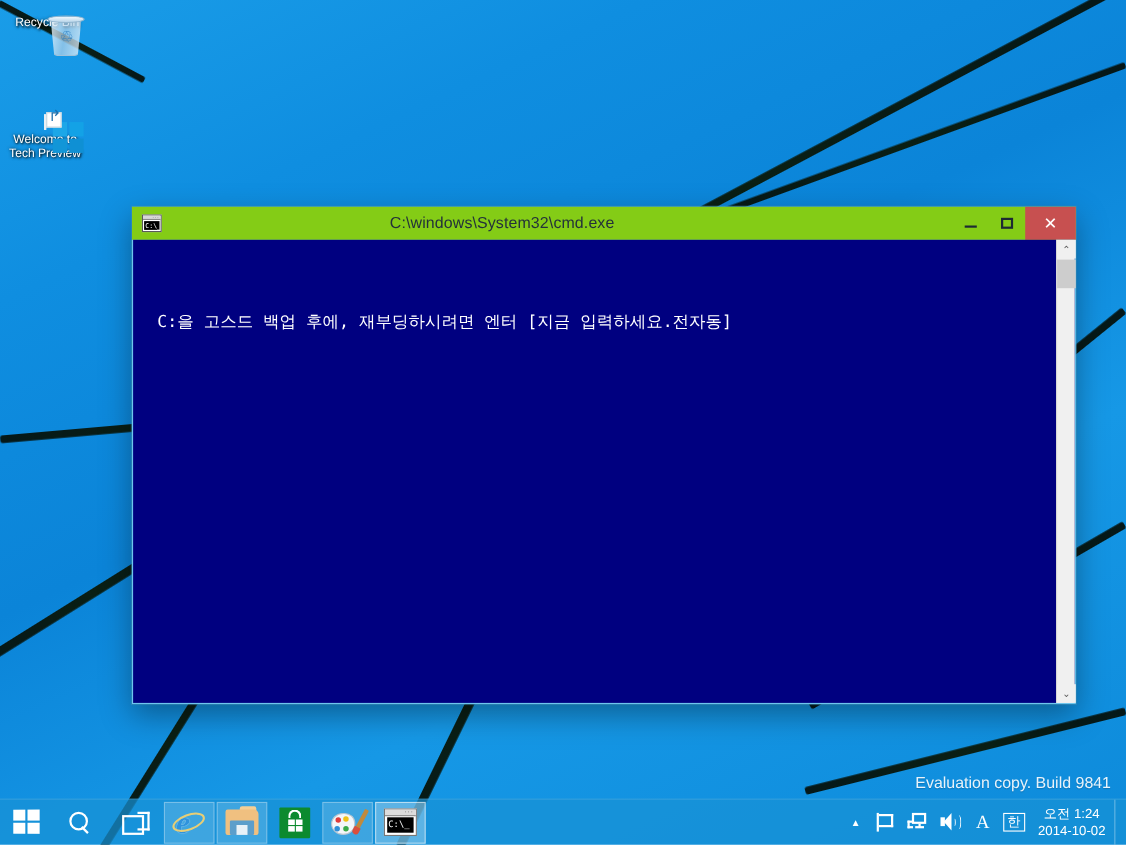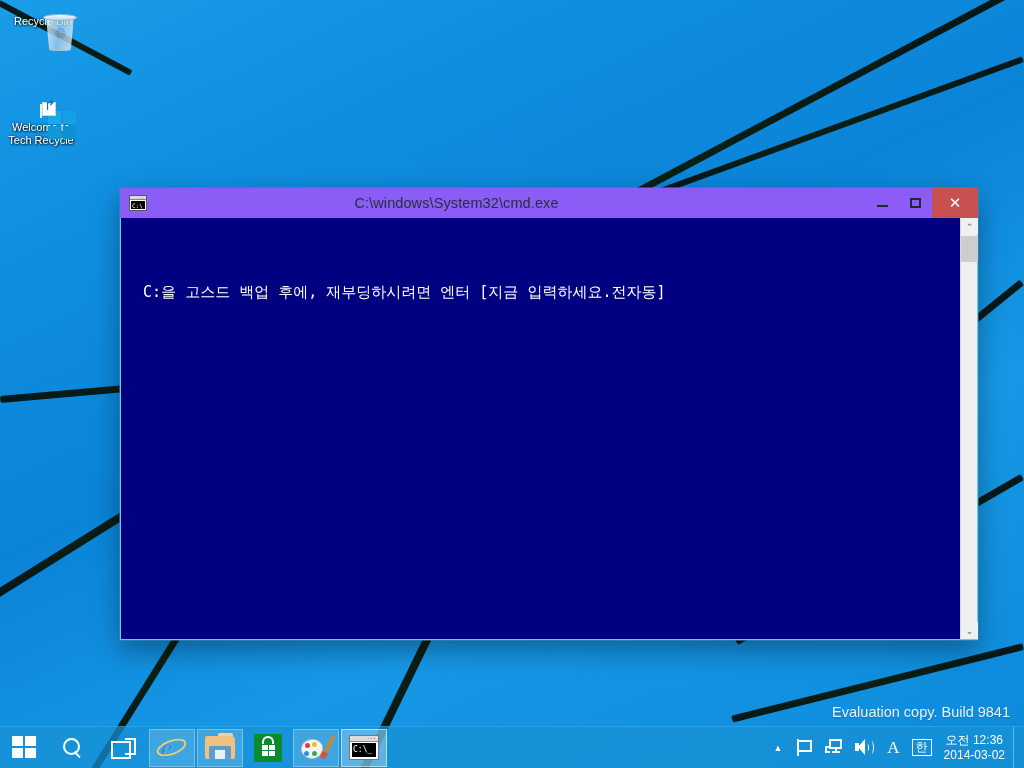--- a/index.html
+++ b/index.html
@@ -126,21 +126,21 @@
     left: 120px;
     top: 188px;
     width: 858px;
     height: 452px;
     background: #6ec5ee;
     box-shadow: 0 0 0 1px rgba(60,140,180,0.55), 0 10px 26px rgba(0,0,0,0.35);
   }
   #cmd-titlebar {
     position: relative;
     height: 30px;
-    background: #8b5cf6;
+    background: #84cc16;
     display: flex;
     align-items: center;
   }
   #cmd-title-icon {
     width: 18px; height: 16px;
     margin-left: 9px;
     background: #ffffff;
     border: 1px solid #5a5a5a;
     position: relative;
     flex: none;
@@ -553,21 +553,21 @@
         <span class="wlogo">
             <i></i>
             <i></i>
             <i></i>
             <i></i>
           </span>
         <span class="shortcut-arrow"></span>
       </span>
     </span>
     <span>Welcome to</span>
-    <span>Tech Recycle</span>
+    <span>Tech Preview</span>
   </div>
 
   <div id="watermark">
     <div>Evaluation copy. Build 9841</div>
   </div>
 
   <div id="cmd-window">
 
     <div id="cmd-titlebar">
       <div id="cmd-title-icon">
@@ -689,20 +689,20 @@
             <span class="w2"></span>
         </span>
       </div>
       <div class="tray-item">
         <span class="ime-a">A</span>
       </div>
       <div class="tray-item">
         <span class="ime-han">한</span>
       </div>
       <div id="clock">
-        <div>오전 12:36</div>
-        <div>2014-03-02</div>
+        <div>오전 1:24</div>
+        <div>2014-10-02</div>
       </div>
       <div id="show-desktop"></div>
     </div>
   </div>
 
 </div>
 
 </body></html>

